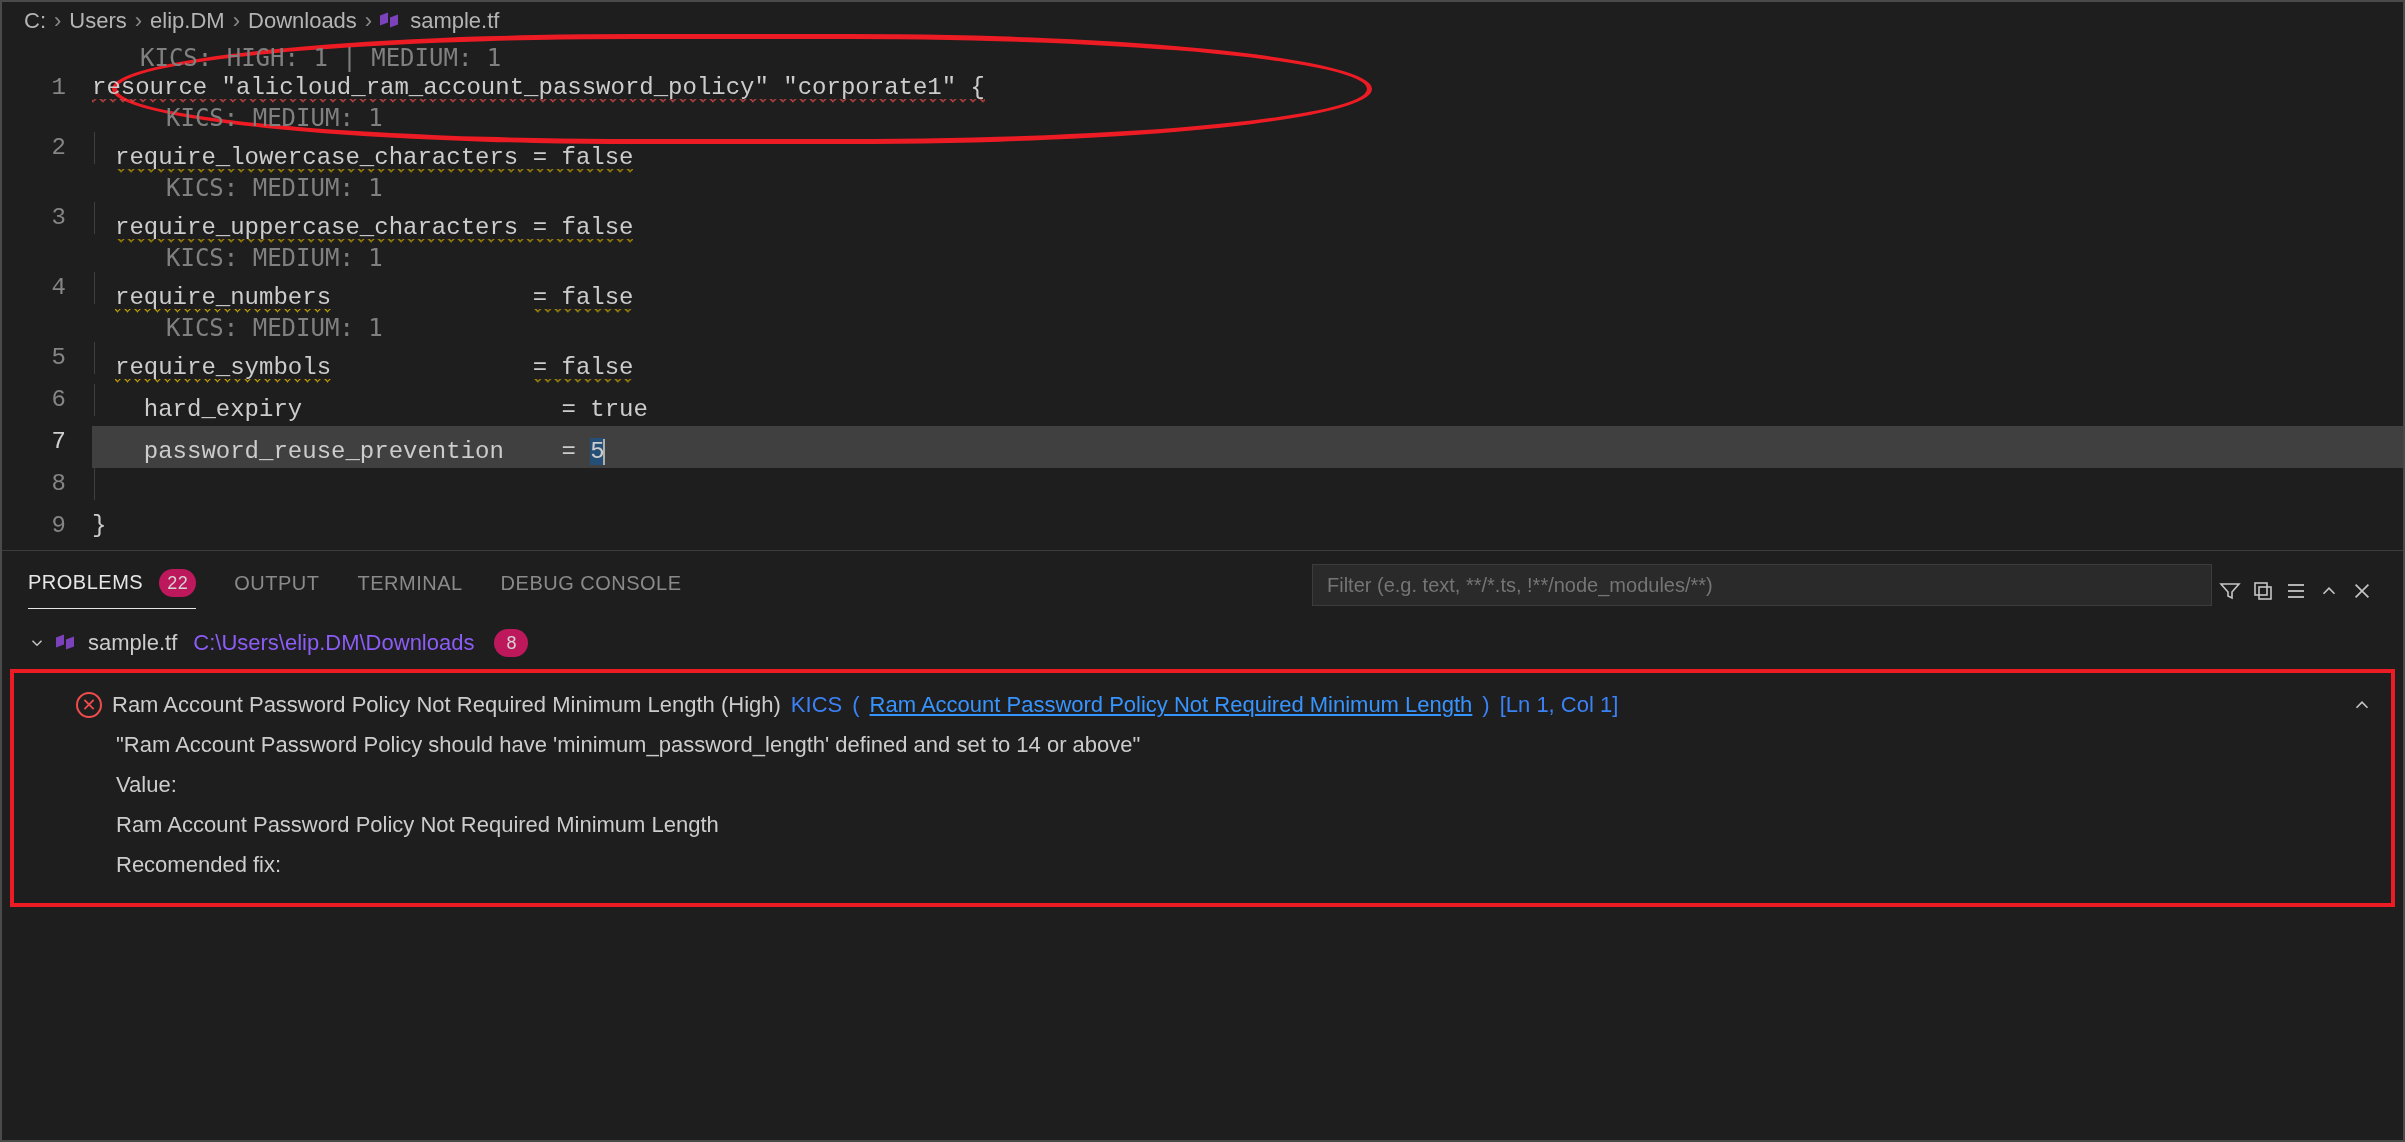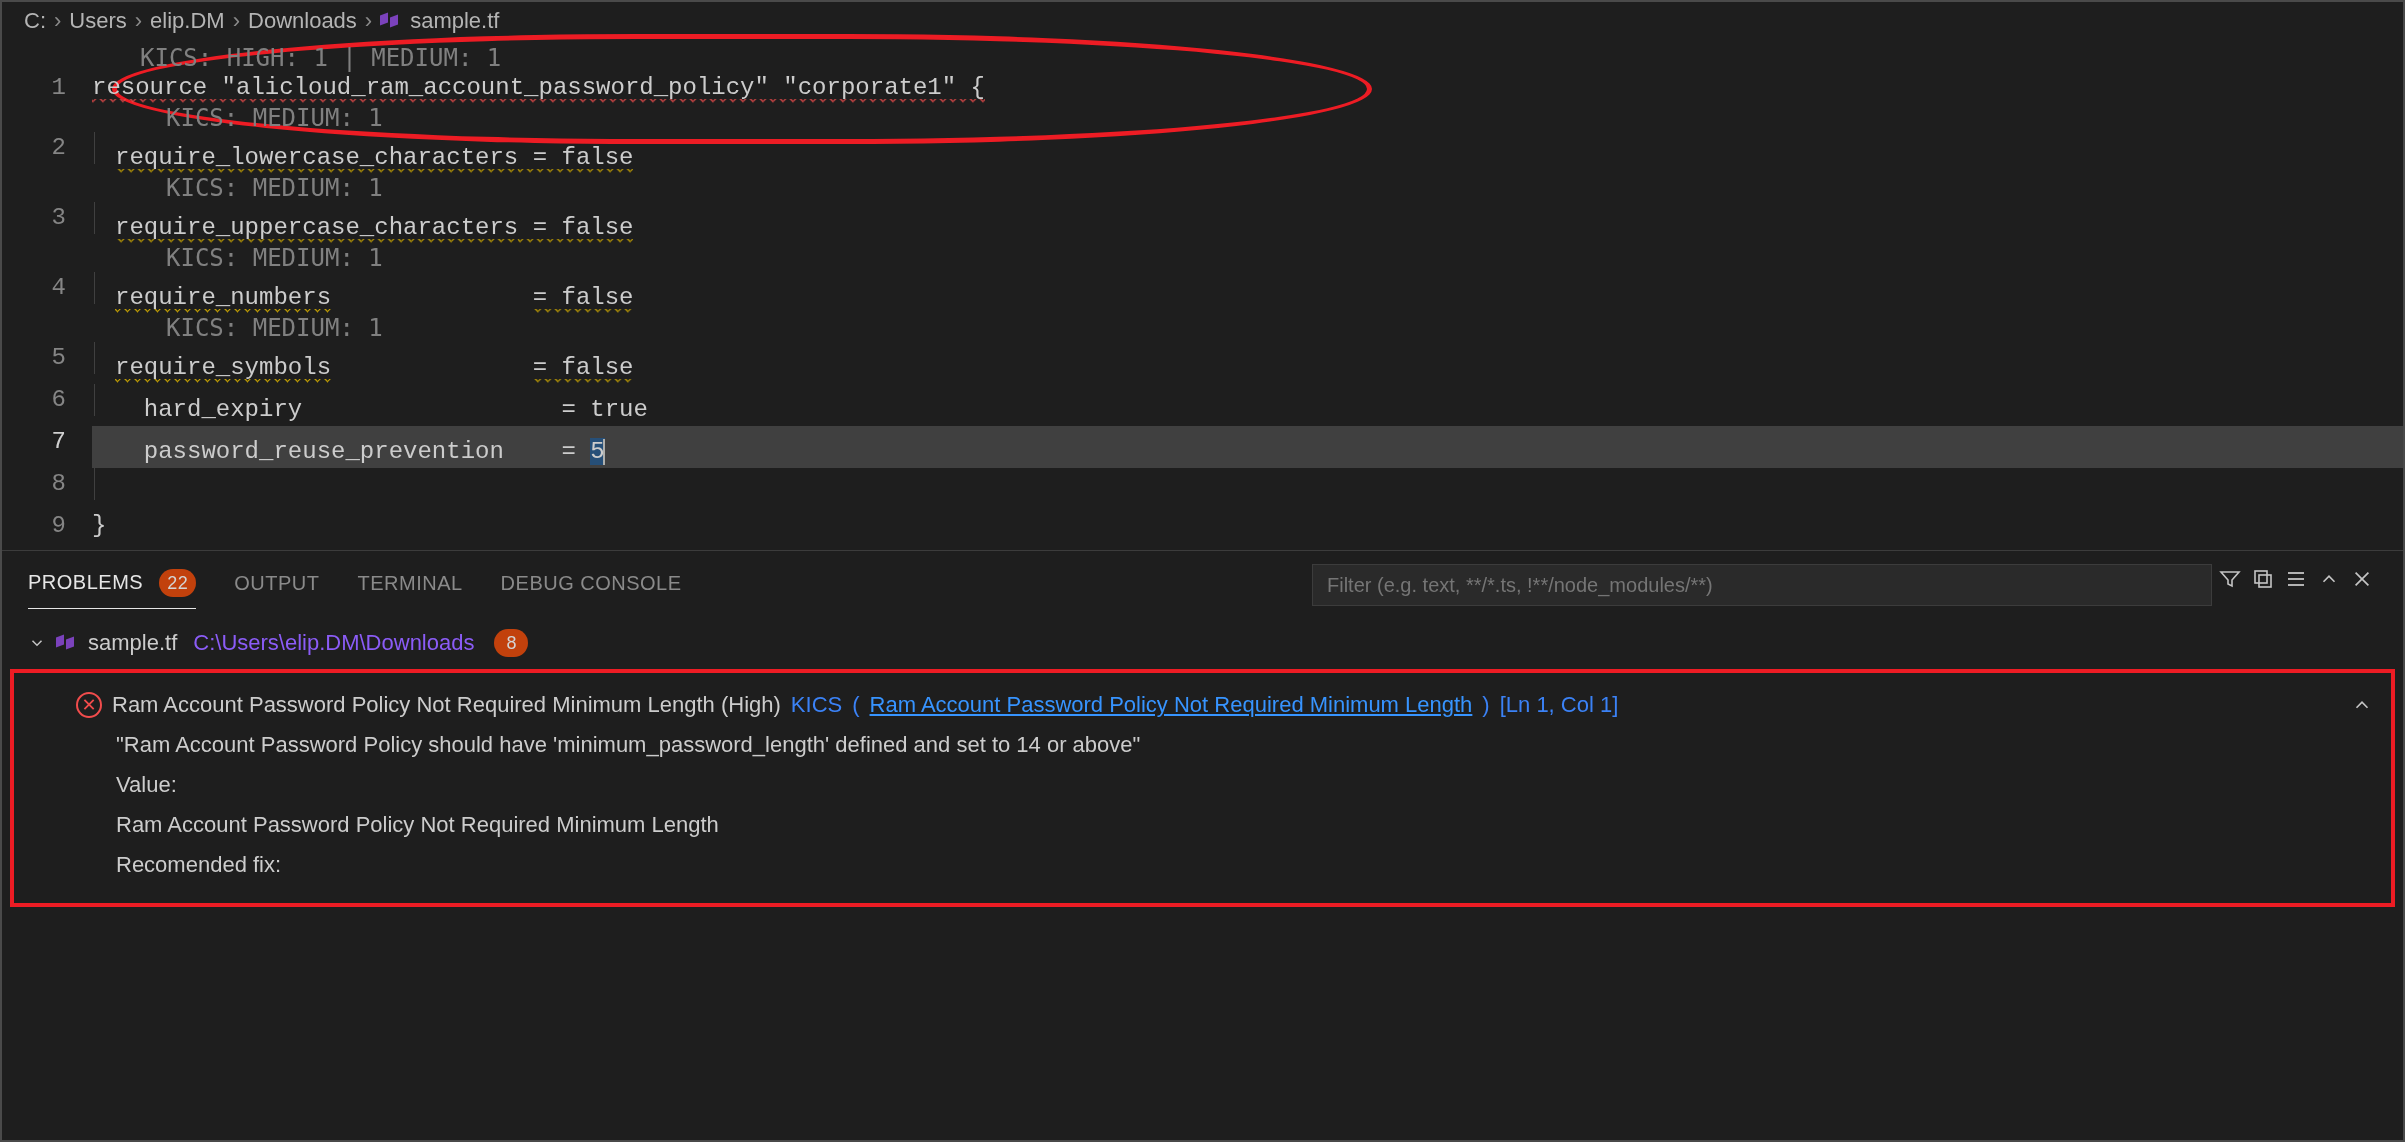--- a/index.html
+++ b/index.html
@@ -111,25 +111,25 @@
     color:#8a8a8a;
   }
   .panel-tabs .tab { padding:8px 0 12px 0; position:relative; letter-spacing:0.5px;}
   .panel-tabs .tab.active { color:#e6e6e6; }
   .panel-tabs .tab.active::after{
     content:""; position:absolute; left:0;right:0;bottom:0;height:1.5px;background:#e6e6e6;
   }
   .badge {
     display:inline-flex; align-items:center; justify-content:center;
     min-width:34px; height:28px; padding:0 8px;
-    border-radius:14px; background:#c2410c; color:#d4d4d4;
+    border-radius:14px; background:#be185d; color:#d4d4d4;
     font-size:18px; margin-left:10px;
   }
   .panel-right {
-    margin-left:auto; display:flex; align-items:flex-start; gap:3px;
+    margin-left:auto; display:flex; align-items:flex-end; gap:3px;
   }
   .filter-input {
     width:900px; height:42px;
     background:#2a2a2a; border:1px solid #3c3c3c;
     color:#9a9a9a; padding:0 14px;
     font-family:inherit; font-size:20px;
   }
   .icon-btn {
     width:30px;height:30px;display:flex;align-items:center;justify-content:center;
     color:#c5c5c5; cursor:pointer;

